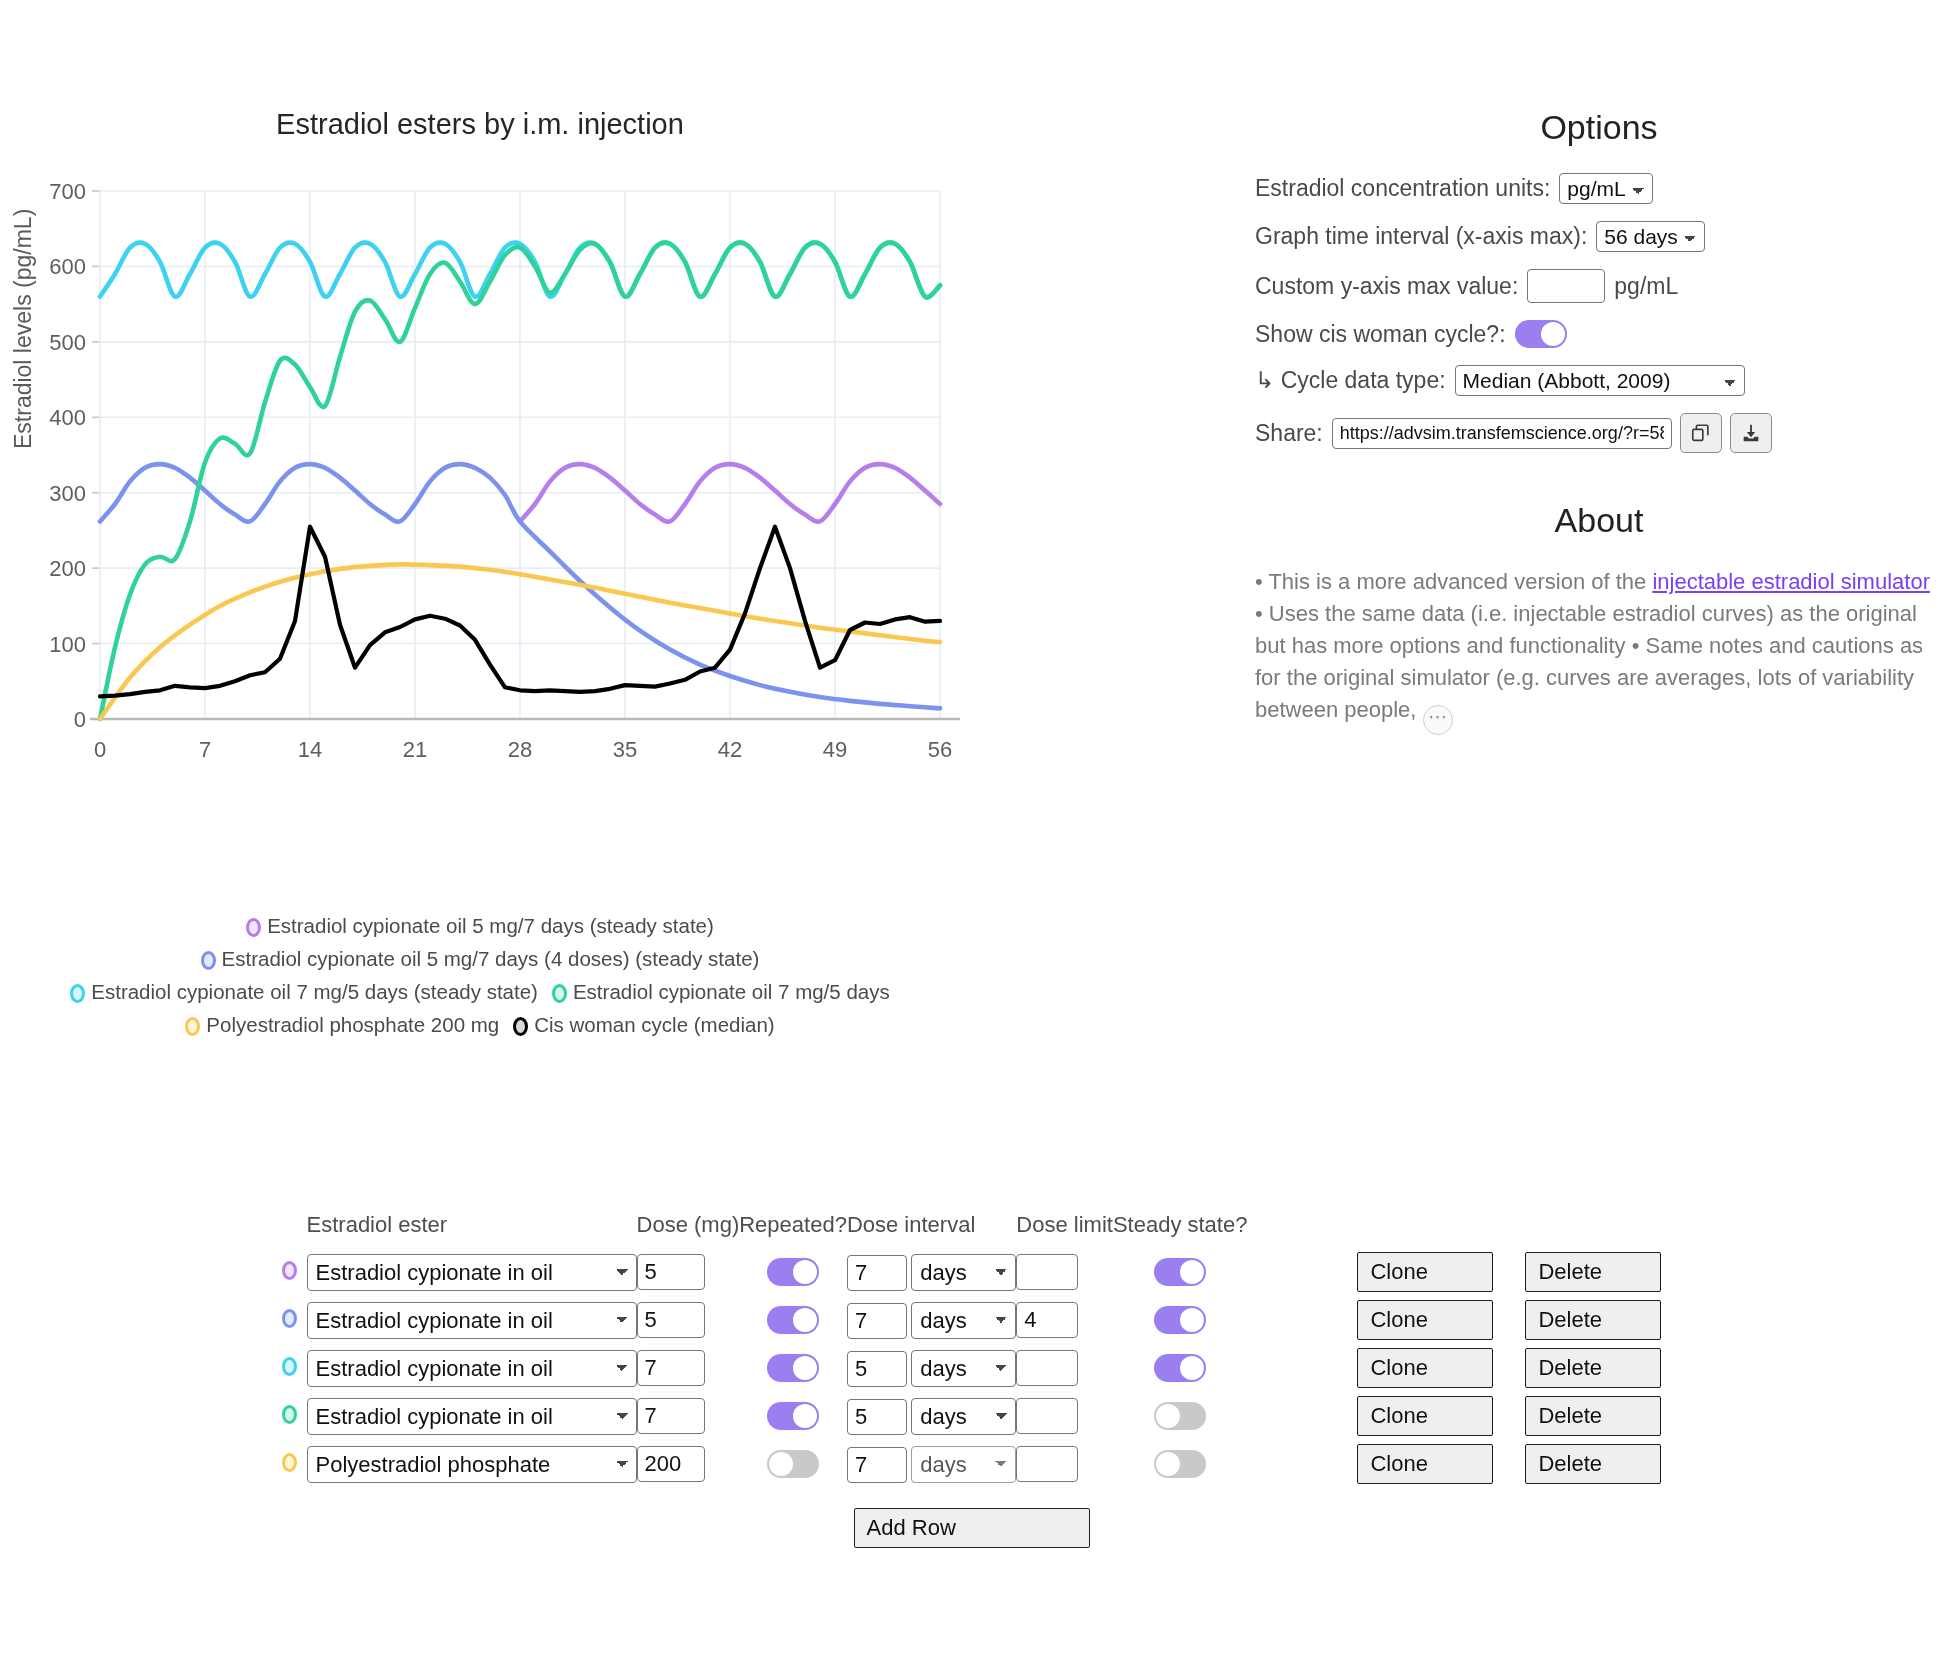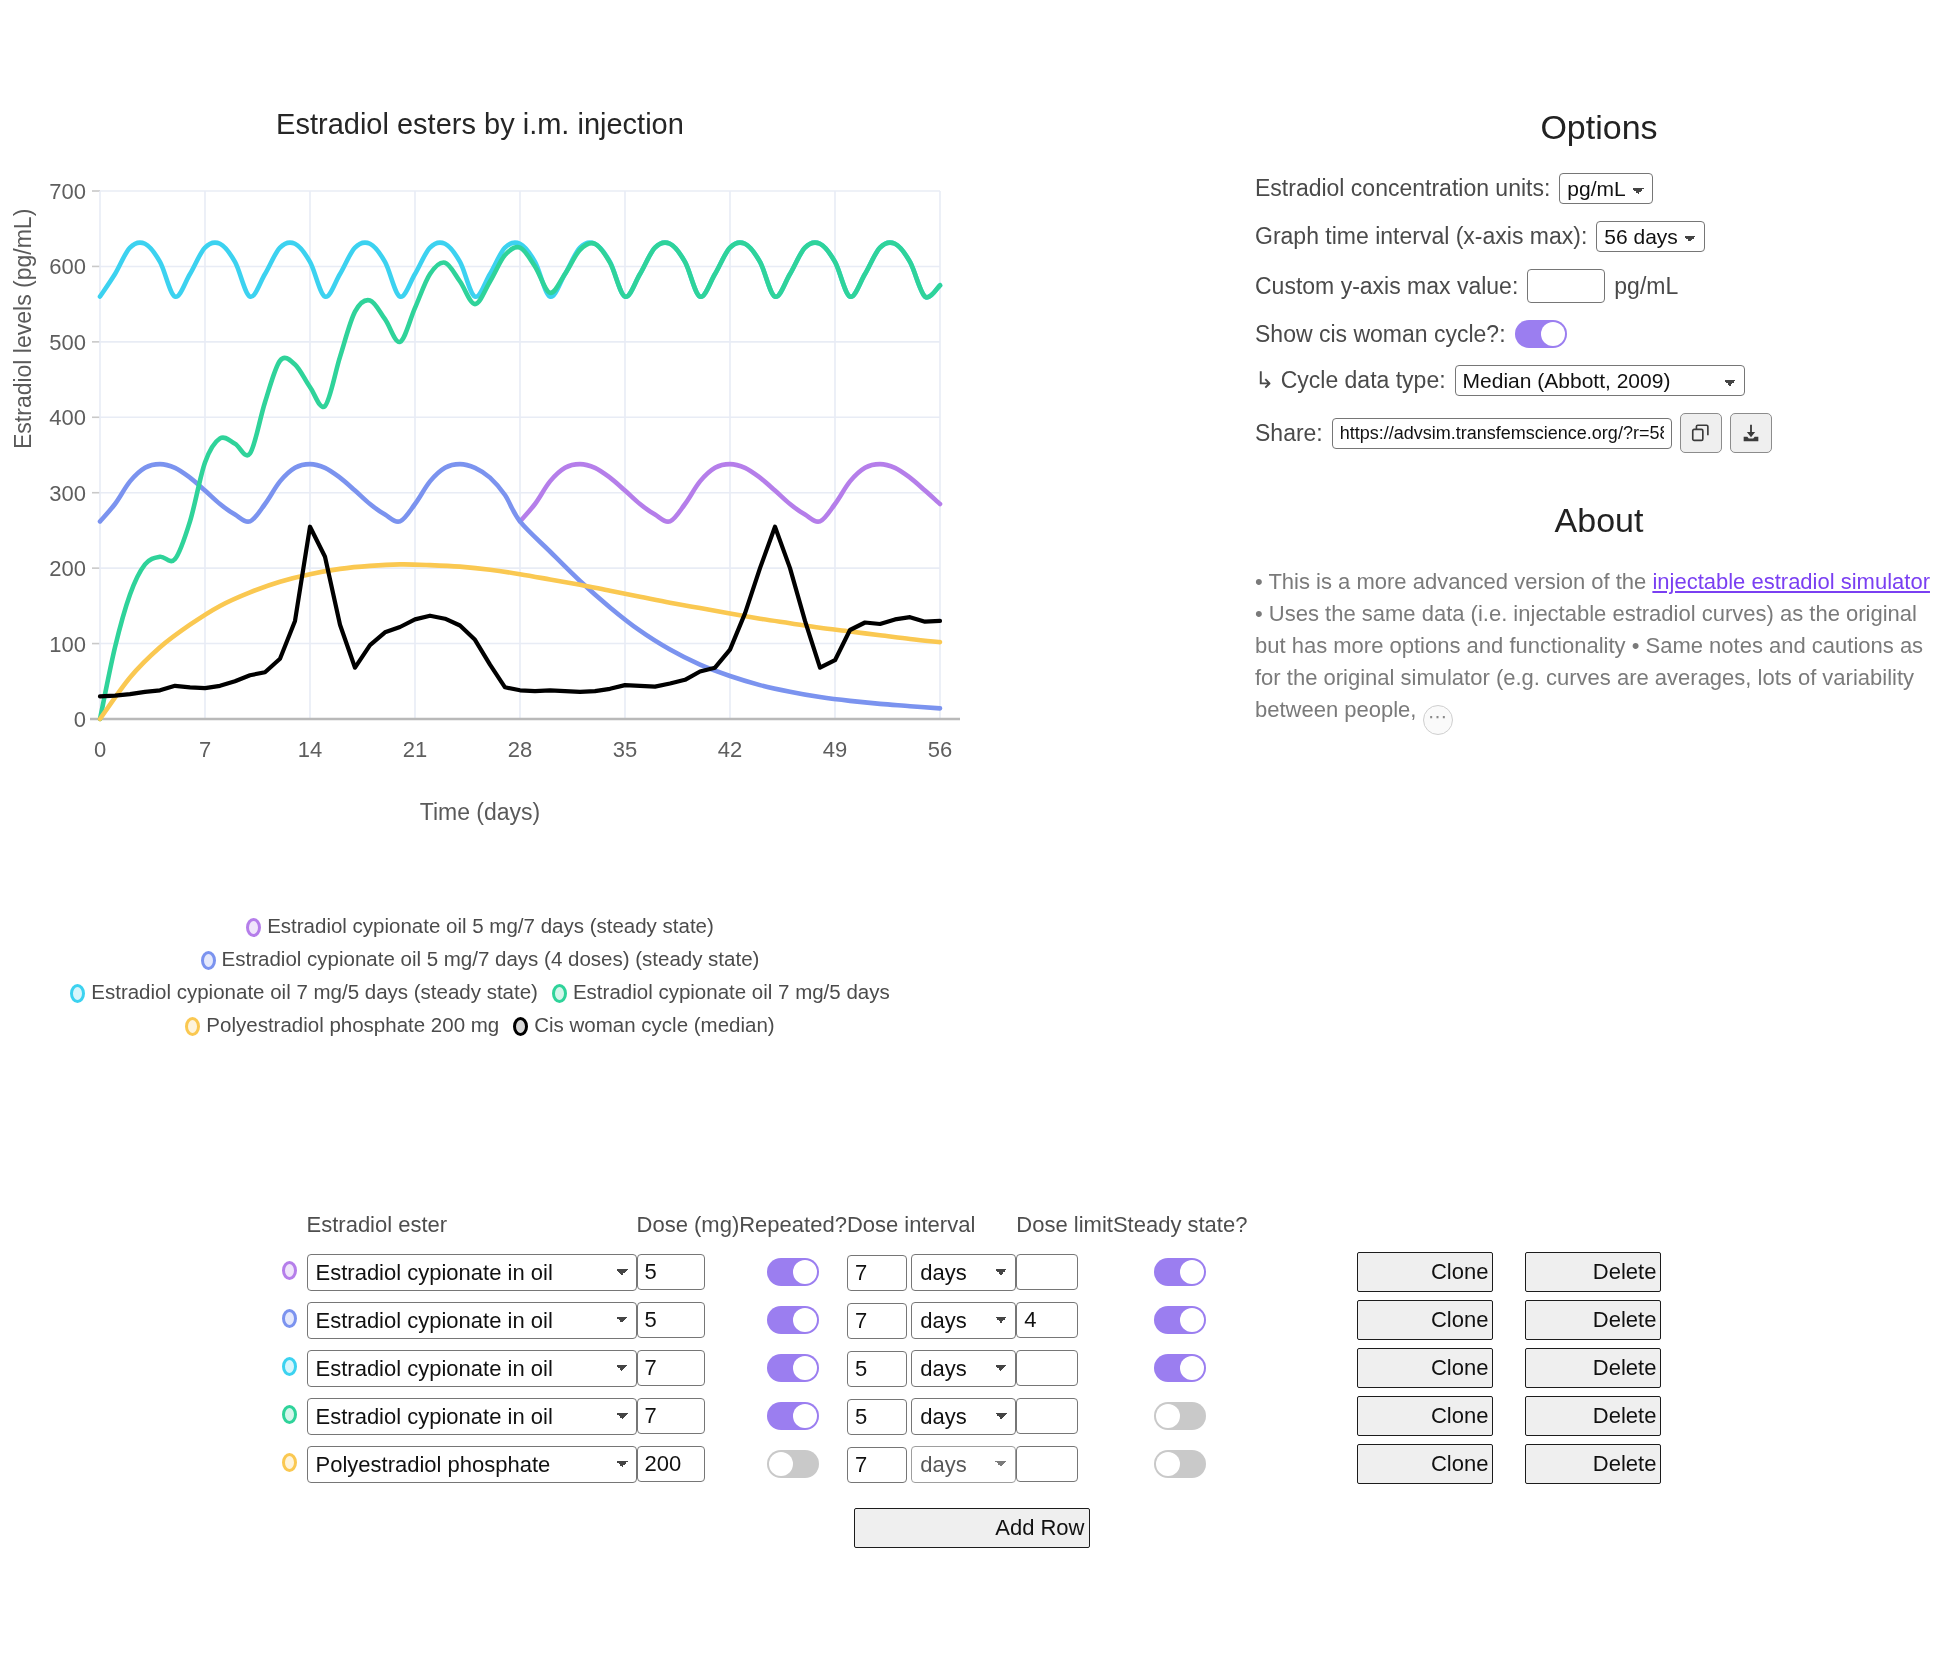--- a/index.html
+++ b/index.html
@@ -223,23 +223,23 @@
   select.unit { width: 105px; font-size: 22px; padding: 5px 28px 5px 8px; }
   .disabled { color: #b4b4b4; border-color: #cfcfcf; }
   .disabled::placeholder { color: #b4b4b4; }
   td.c-pad { padding-left: 18px; }
   .btn {
     font-family: "Liberation Sans", sans-serif;
     font-size: 22px;
     background: #efefef;
     border: 1px solid #1c1c1c;
     border-radius: 2px;
-    padding: 6px 4px;
+    padding: 6px 12px;
     width: 136px;
-    text-align: right;
+    text-align: left;
     color: #111;
     cursor: pointer;
   }
   .addrow-wrap { text-align: center; margin-top: 20px; }
   .btn.addrow { width: 236px; }
   .ctr { text-align: center; }
 </style>
 </head>
 <body>
 
@@ -294,21 +294,20 @@
           <line x1="940" y1="42" x2="940" y2="570" stroke="#e8ecf5" stroke-width="1.6"></line>
           <text x="940" y="608" text-anchor="middle" font-size="22" fill="#5e5e5e" font-family="&quot;Liberation Sans&quot;, sans-serif">56</text>
           <line x1="90" y1="570" x2="960" y2="570" stroke="#b9b9b9" stroke-width="2.6"></line>
           <path d="M520.0,372.4C522.5,369.5 530.0,361.7 535.0,355.0C540.0,348.4 545.0,338.4 550.0,332.4C555.0,326.4 560.0,321.7 565.0,318.8C570.0,315.9 575.0,315.1 580.0,315.1C585.0,315.1 590.0,316.6 595.0,318.8C600.0,321.1 605.0,324.9 610.0,328.6C615.0,332.4 620.0,337.1 625.0,341.5C630.0,345.9 635.0,351.0 640.0,355.0C645.0,359.1 650.0,362.7 655.0,365.6C660.0,368.5 665.0,374.1 670.0,372.4C675.0,370.6 680.0,361.7 685.0,355.0C690.0,348.4 695.0,338.4 700.0,332.4C705.0,326.4 710.0,321.7 715.0,318.8C720.0,315.9 725.0,315.1 730.0,315.1C735.0,315.1 740.0,316.6 745.0,318.8C750.0,321.1 755.0,324.9 760.0,328.6C765.0,332.4 770.0,337.1 775.0,341.5C780.0,345.9 785.0,351.0 790.0,355.0C795.0,359.1 800.0,362.7 805.0,365.6C810.0,368.5 815.0,374.1 820.0,372.4C825.0,370.6 830.0,361.7 835.0,355.0C840.0,348.4 845.0,338.4 850.0,332.4C855.0,326.4 860.0,321.7 865.0,318.8C870.0,315.9 875.0,315.1 880.0,315.1C885.0,315.1 890.0,316.6 895.0,318.8C900.0,321.1 905.0,324.9 910.0,328.6C915.0,332.4 920.0,337.1 925.0,341.5C930.0,345.9 937.5,352.8 940.0,355.0" fill="none" stroke="#b57eea" stroke-width="4.6" stroke-linecap="round" stroke-linejoin="round"></path>
           <path d="M100.0,372.4C102.5,369.5 110.0,361.7 115.0,355.0C120.0,348.4 125.0,338.4 130.0,332.4C135.0,326.4 140.0,321.7 145.0,318.8C150.0,315.9 155.0,315.1 160.0,315.1C165.0,315.1 170.0,316.6 175.0,318.8C180.0,321.1 185.0,324.9 190.0,328.6C195.0,332.4 200.0,337.1 205.0,341.5C210.0,345.9 215.0,351.0 220.0,355.0C225.0,359.1 230.0,362.7 235.0,365.6C240.0,368.5 245.0,374.1 250.0,372.4C255.0,370.6 260.0,361.7 265.0,355.0C270.0,348.4 275.0,338.4 280.0,332.4C285.0,326.4 290.0,321.7 295.0,318.8C300.0,315.9 305.0,315.1 310.0,315.1C315.0,315.1 320.0,316.6 325.0,318.8C330.0,321.1 335.0,324.9 340.0,328.6C345.0,332.4 350.0,337.1 355.0,341.5C360.0,345.9 365.0,351.0 370.0,355.0C375.0,359.1 380.0,362.7 385.0,365.6C390.0,368.5 395.0,374.1 400.0,372.4C405.0,370.6 410.0,361.7 415.0,355.0C420.0,348.4 425.0,338.4 430.0,332.4C435.0,326.4 440.0,321.7 445.0,318.8C450.0,315.9 455.0,315.1 460.0,315.1C465.0,315.1 470.0,316.6 475.0,318.8C480.0,321.1 485.0,324.1 490.0,328.6C495.0,333.2 500.0,338.7 505.0,346.0C510.0,353.3 512.5,362.9 520.0,372.4C527.5,381.8 540.0,392.6 550.0,402.5C560.0,412.5 570.0,422.7 580.0,432.0C590.0,441.3 600.0,450.1 610.0,458.4C620.0,466.7 630.0,474.7 640.0,481.7C650.0,488.8 660.0,494.9 670.0,500.6C680.0,506.3 690.0,511.3 700.0,515.7C710.0,520.1 720.0,523.6 730.0,527.0C740.0,530.4 750.0,533.4 760.0,536.1C770.0,538.7 780.0,540.8 790.0,542.8C800.0,544.9 810.0,546.6 820.0,548.1C830.0,549.6 840.0,550.8 850.0,551.9C860.0,553.0 870.0,554.0 880.0,554.9C890.0,555.8 900.0,556.4 910.0,557.2C920.0,557.9 935.0,559.1 940.0,559.4" fill="none" stroke="#7b93ef" stroke-width="4.6" stroke-linecap="round" stroke-linejoin="round"></path>
           <path d="M100.0,147.6C102.5,143.8 110.0,133.1 115.0,125.0C120.0,116.8 125.0,103.6 130.0,98.6C135.0,93.5 140.0,92.4 145.0,94.8C150.0,97.2 155.0,104.1 160.0,112.9C165.0,121.7 170.0,145.6 175.0,147.6C180.0,149.6 185.0,133.1 190.0,125.0C195.0,116.8 200.0,103.6 205.0,98.6C210.0,93.5 215.0,92.4 220.0,94.8C225.0,97.2 230.0,104.1 235.0,112.9C240.0,121.7 245.0,145.6 250.0,147.6C255.0,149.6 260.0,133.1 265.0,125.0C270.0,116.8 275.0,103.6 280.0,98.6C285.0,93.5 290.0,92.4 295.0,94.8C300.0,97.2 305.0,104.1 310.0,112.9C315.0,121.7 320.0,145.6 325.0,147.6C330.0,149.6 335.0,133.1 340.0,125.0C345.0,116.8 350.0,103.6 355.0,98.6C360.0,93.5 365.0,92.4 370.0,94.8C375.0,97.2 380.0,104.1 385.0,112.9C390.0,121.7 395.0,145.6 400.0,147.6C405.0,149.6 410.0,133.1 415.0,125.0C420.0,116.8 425.0,103.6 430.0,98.6C435.0,93.5 440.0,92.4 445.0,94.8C450.0,97.2 455.0,104.1 460.0,112.9C465.0,121.7 470.0,145.6 475.0,147.6C480.0,149.6 485.0,133.1 490.0,125.0C495.0,116.8 500.0,103.6 505.0,98.6C510.0,93.5 515.0,92.4 520.0,94.8C525.0,97.2 530.0,104.1 535.0,112.9C540.0,121.7 545.0,145.6 550.0,147.6C555.0,149.6 560.0,133.1 565.0,125.0C570.0,116.8 575.0,103.6 580.0,98.6C585.0,93.5 590.0,92.4 595.0,94.8C600.0,97.2 605.0,104.1 610.0,112.9C615.0,121.7 620.0,145.6 625.0,147.6C630.0,149.6 635.0,133.1 640.0,125.0C645.0,116.8 650.0,103.6 655.0,98.6C660.0,93.5 665.0,92.4 670.0,94.8C675.0,97.2 680.0,104.1 685.0,112.9C690.0,121.7 695.0,145.6 700.0,147.6C705.0,149.6 710.0,133.1 715.0,125.0C720.0,116.8 725.0,103.6 730.0,98.6C735.0,93.5 740.0,92.4 745.0,94.8C750.0,97.2 755.0,104.1 760.0,112.9C765.0,121.7 770.0,145.6 775.0,147.6C780.0,149.6 785.0,133.1 790.0,125.0C795.0,116.8 800.0,103.6 805.0,98.6C810.0,93.5 815.0,92.4 820.0,94.8C825.0,97.2 830.0,104.1 835.0,112.9C840.0,121.7 845.0,145.6 850.0,147.6C855.0,149.6 860.0,133.1 865.0,125.0C870.0,116.8 875.0,103.6 880.0,98.6C885.0,93.5 890.0,92.4 895.0,94.8C900.0,97.2 905.0,104.1 910.0,112.9C915.0,121.7 920.0,143.7 925.0,147.6C930.0,151.5 937.5,138.2 940.0,136.3" fill="none" stroke="#3cd2f0" stroke-width="4.6" stroke-linecap="round" stroke-linejoin="round"></path>
           <path d="M100.0,570.0C102.5,558.1 110.0,519.1 115.0,498.3C120.0,477.6 125.0,459.4 130.0,445.5C135.0,431.7 140.0,421.7 145.0,415.4C150.0,409.1 155.0,408.7 160.0,407.8C165.0,406.9 170.0,416.0 175.0,410.1C180.0,404.2 185.0,388.5 190.0,372.4C195.0,356.3 200.0,327.4 205.0,313.5C210.0,299.7 215.0,292.5 220.0,289.4C225.0,286.3 230.0,292.2 235.0,294.7C240.0,297.2 245.0,311.4 250.0,304.5C255.0,297.6 260.0,268.7 265.0,253.2C270.0,237.7 275.0,218.0 280.0,211.7C285.0,205.4 290.0,211.1 295.0,215.5C300.0,219.9 305.0,231.2 310.0,238.1C315.0,245.0 320.0,262.0 325.0,257.0C330.0,251.9 335.0,223.7 340.0,207.9C345.0,192.2 350.0,172.1 355.0,162.7C360.0,153.3 365.0,150.1 370.0,151.4C375.0,152.6 380.0,163.3 385.0,170.2C390.0,177.1 395.0,194.7 400.0,192.9C405.0,191.0 410.0,170.2 415.0,158.9C420.0,147.6 425.0,132.5 430.0,125.0C435.0,117.4 440.0,112.4 445.0,113.7C450.0,114.9 455.0,125.6 460.0,132.5C465.0,139.4 470.0,155.1 475.0,155.1C480.0,155.1 485.0,140.7 490.0,132.5C495.0,124.3 500.0,111.8 505.0,106.1C510.0,100.5 515.0,96.7 520.0,98.6C525.0,100.5 530.0,109.9 535.0,117.4C540.0,125.0 545.0,142.6 550.0,143.8C555.0,145.1 560.0,132.1 565.0,125.0C570.0,117.8 575.0,105.9 580.0,100.8C585.0,95.8 590.0,92.7 595.0,94.8C600.0,96.9 605.0,104.9 610.0,113.7C615.0,122.5 620.0,145.7 625.0,147.6C630.0,149.5 635.0,133.1 640.0,125.0C645.0,116.8 650.0,103.6 655.0,98.6C660.0,93.5 665.0,92.4 670.0,94.8C675.0,97.2 680.0,104.1 685.0,112.9C690.0,121.7 695.0,145.6 700.0,147.6C705.0,149.6 710.0,133.1 715.0,125.0C720.0,116.8 725.0,103.6 730.0,98.6C735.0,93.5 740.0,92.4 745.0,94.8C750.0,97.2 755.0,104.1 760.0,112.9C765.0,121.7 770.0,145.6 775.0,147.6C780.0,149.6 785.0,133.1 790.0,125.0C795.0,116.8 800.0,103.6 805.0,98.6C810.0,93.5 815.0,92.4 820.0,94.8C825.0,97.2 830.0,104.1 835.0,112.9C840.0,121.7 845.0,145.6 850.0,147.6C855.0,149.6 860.0,133.1 865.0,125.0C870.0,116.8 875.0,103.6 880.0,98.6C885.0,93.5 890.0,92.4 895.0,94.8C900.0,97.2 905.0,104.1 910.0,112.9C915.0,121.7 920.0,143.7 925.0,147.6C930.0,151.5 937.5,138.2 940.0,136.3" fill="none" stroke="#2fd39a" stroke-width="4.6" stroke-linecap="round" stroke-linejoin="round"></path>
           <path d="M100.0,570.0C105.0,563.1 120.0,540.5 130.0,528.5C140.0,516.6 150.0,507.1 160.0,498.3C170.0,489.5 180.0,482.6 190.0,475.7C200.0,468.8 210.0,462.3 220.0,456.9C230.0,451.5 240.0,447.3 250.0,443.3C260.0,439.3 270.0,435.7 280.0,432.7C290.0,429.7 300.0,427.3 310.0,425.2C320.0,423.0 330.0,421.3 340.0,419.9C350.0,418.5 360.0,417.6 370.0,416.9C380.0,416.1 390.0,415.5 400.0,415.4C410.0,415.2 420.0,415.7 430.0,416.1C440.0,416.5 450.0,416.9 460.0,417.6C470.0,418.4 480.0,419.4 490.0,420.7C500.0,421.9 510.0,423.5 520.0,425.2C530.0,426.8 540.0,428.7 550.0,430.5C560.0,432.2 570.0,433.9 580.0,435.7C590.0,437.6 600.0,439.8 610.0,441.8C620.0,443.8 630.0,445.8 640.0,447.8C650.0,449.8 660.0,452.0 670.0,453.8C680.0,455.7 690.0,457.4 700.0,459.1C710.0,460.9 720.0,462.6 730.0,464.4C740.0,466.2 750.0,468.0 760.0,469.7C770.0,471.3 780.0,472.7 790.0,474.2C800.0,475.7 810.0,477.3 820.0,478.7C830.0,480.1 840.0,481.2 850.0,482.5C860.0,483.8 870.0,485.0 880.0,486.3C890.0,487.5 900.0,488.9 910.0,490.0C920.0,491.2 935.0,492.6 940.0,493.1" fill="none" stroke="#fac851" stroke-width="4.6" stroke-linecap="round" stroke-linejoin="round"></path>
           <path d="M100.0,547.4L115.0,546.6L130.0,545.1L145.0,542.8L160.0,541.3L175.0,536.8L190.0,538.3L205.0,539.1L220.0,536.8L235.0,532.3L250.0,526.3L265.0,523.2L280.0,509.7L295.0,471.9L310.0,377.7L325.0,407.8L340.0,475.7L355.0,518.7L370.0,496.1L385.0,483.3L400.0,478.0L415.0,470.4L430.0,466.7L445.0,469.7L460.0,476.5L475.0,490.8L490.0,515.7L505.0,538.3L520.0,541.3L535.0,542.1L550.0,541.3L565.0,542.1L580.0,542.8L595.0,542.1L610.0,539.8L625.0,536.1L640.0,536.8L655.0,537.6L670.0,534.5L685.0,530.8L700.0,522.5L715.0,518.7L730.0,500.6L745.0,464.4L760.0,419.1L775.0,377.7L790.0,419.1L805.0,471.9L820.0,518.7L835.0,511.2L850.0,481.0L865.0,473.5L880.0,475.0L895.0,470.4L910.0,468.2L925.0,472.7L940.0,471.9" fill="none" stroke="#000000" stroke-width="4.2" stroke-linecap="round" stroke-linejoin="round"></path>
         </svg>
-      <div class="xlabel">Time (days)</div>
     </div>
 
     <div class="legend" id="legend">
         <div class="legend-row"><span class="legend-item"><span class="legend-dot" style="border-color: rgb(181, 126, 234); background: rgba(181, 126, 234, 0.2);"></span><span>Estradiol cypionate oil 5 mg/7 days (steady state)</span></span></div>
         <div class="legend-row"><span class="legend-item"><span class="legend-dot" style="border-color: rgb(123, 147, 239); background: rgba(123, 147, 239, 0.2);"></span><span>Estradiol cypionate oil 5 mg/7 days (4 doses) (steady state)</span></span></div>
         <div class="legend-row"><span class="legend-item"><span class="legend-dot" style="border-color: rgb(60, 210, 240); background: rgba(60, 210, 240, 0.2);"></span><span>Estradiol cypionate oil 7 mg/5 days (steady state)</span></span><span class="legend-item"><span class="legend-dot" style="border-color: rgb(47, 211, 154); background: rgba(47, 211, 154, 0.2);"></span><span>Estradiol cypionate oil 7 mg/5 days</span></span></div>
         <div class="legend-row"><span class="legend-item"><span class="legend-dot" style="border-color: rgb(250, 200, 81); background: rgba(250, 200, 81, 0.2);"></span><span>Polyestradiol phosphate 200 mg</span></span><span class="legend-item"><span class="legend-dot" style="border-color: rgb(0, 0, 0); background: rgb(216, 216, 216);"></span><span>Cis woman cycle (median)</span></span></div>
       </div>
   </div>
 

